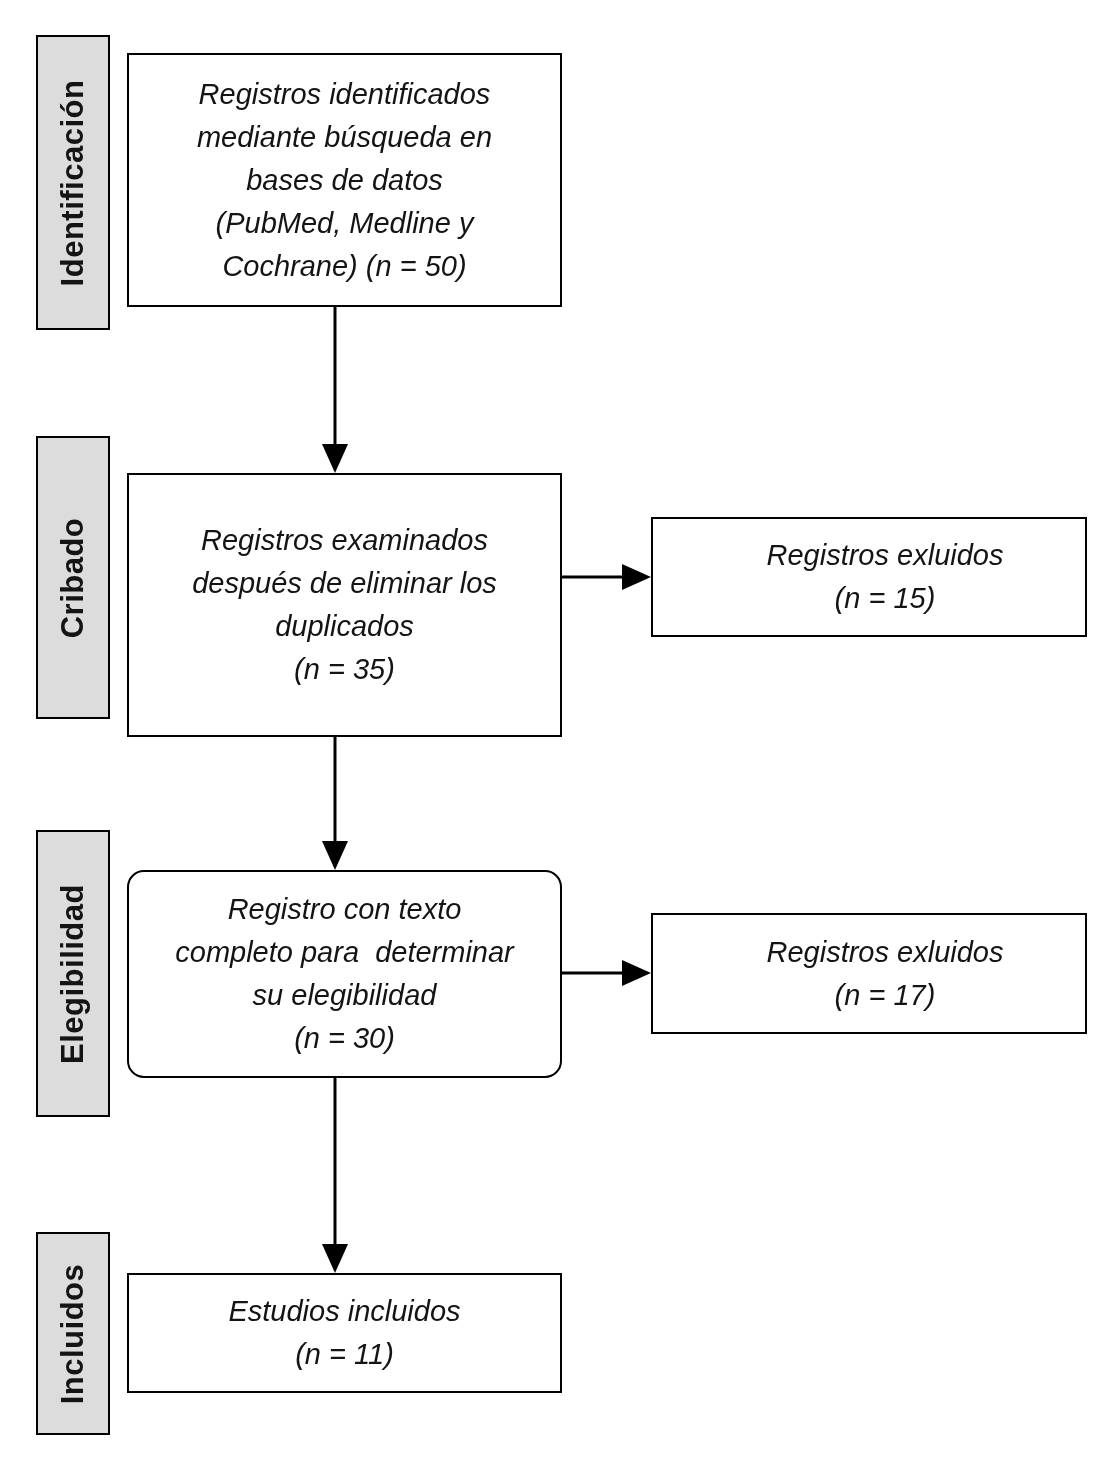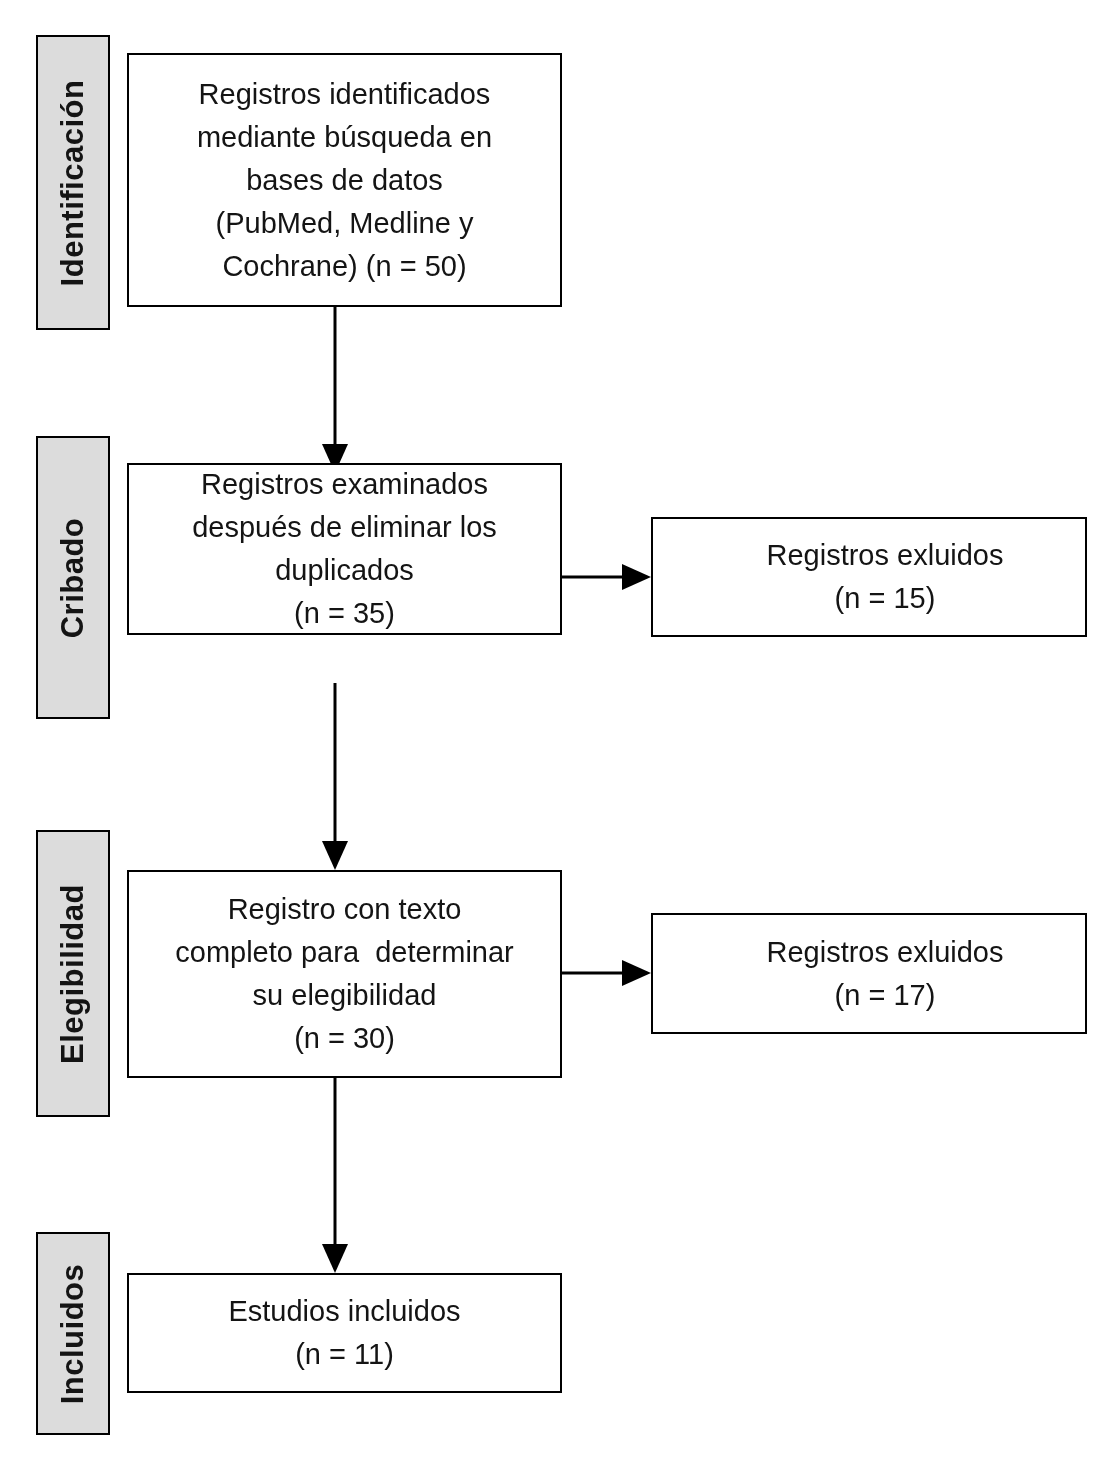--- a/index.html
+++ b/index.html
@@ -52,26 +52,27 @@
     box-sizing: border-box;
     background: var(--box-fill, #ffffff);
     border: 2.5px solid var(--line, #000000);
     display: flex;
     align-items: center;
     justify-content: center;
     text-align: center;
     font-size: 29px;
     line-height: 43px;
     white-space: pre-wrap;
+    font-style: italic;
   }
   .main-box { left: 127px; width: 435px; }
   .side-box { left: 651px; width: 436px; padding-left: 32px; }
   #box-identified  { top: 53px;   height: 254px; }
-  #box-screened    { top: 463px;  height: 172px; text-align: center; }
-  #box-fulltext    { top: 870px;  height: 208px; }
+  #box-screened    { top: 473px;  height: 264px; text-align: center; }
+  #box-fulltext    { top: 870px;  height: 208px; border-radius: 17px; }
   #box-included    { top: 1273px; height: 120px; }
   #box-excluded-1  { top: 517px;  height: 120px; }
   #box-excluded-2  { top: 913px;  height: 121px; }
   #stage-identificacion { top: 35px;   height: 295px; }
   #stage-cribado        { top: 436px;  height: 283px; }
   #stage-elegibilidad   { top: 830px;  height: 287px; }
   #stage-incluidos      { top: 1232px; height: 203px; }
 </style>
 </head>
 <body>

